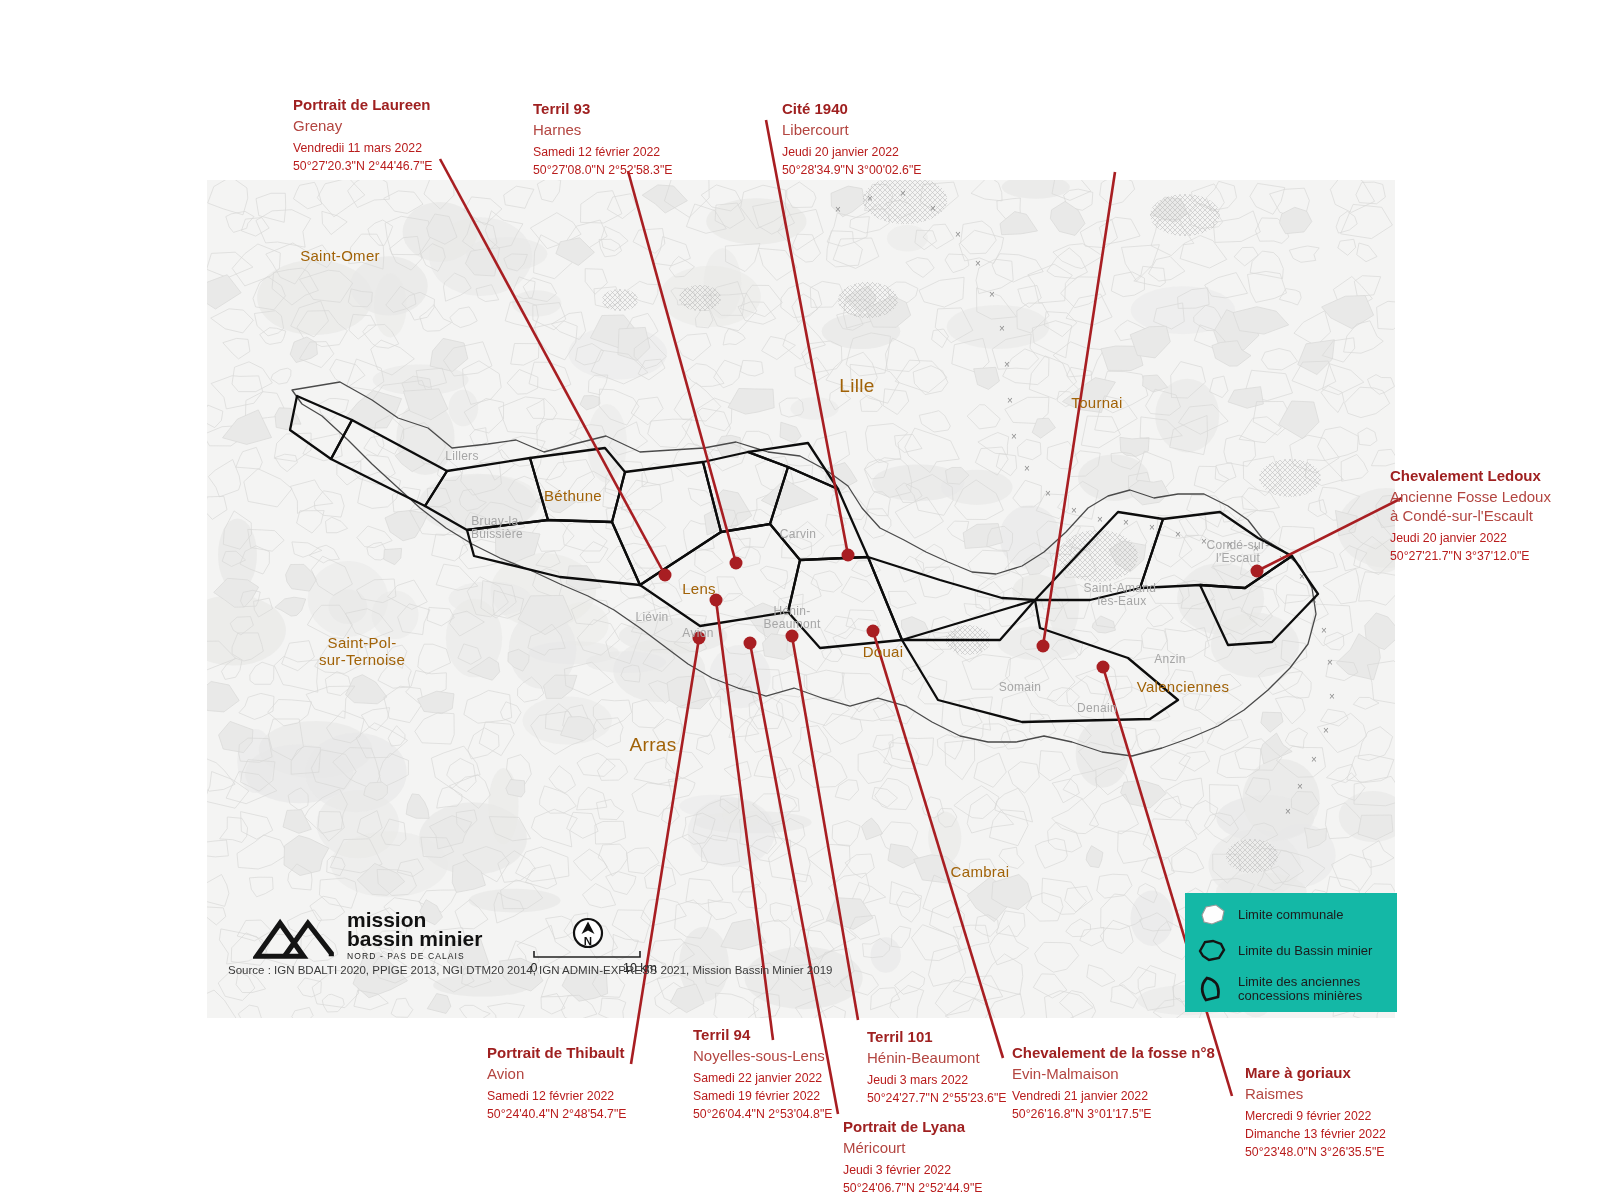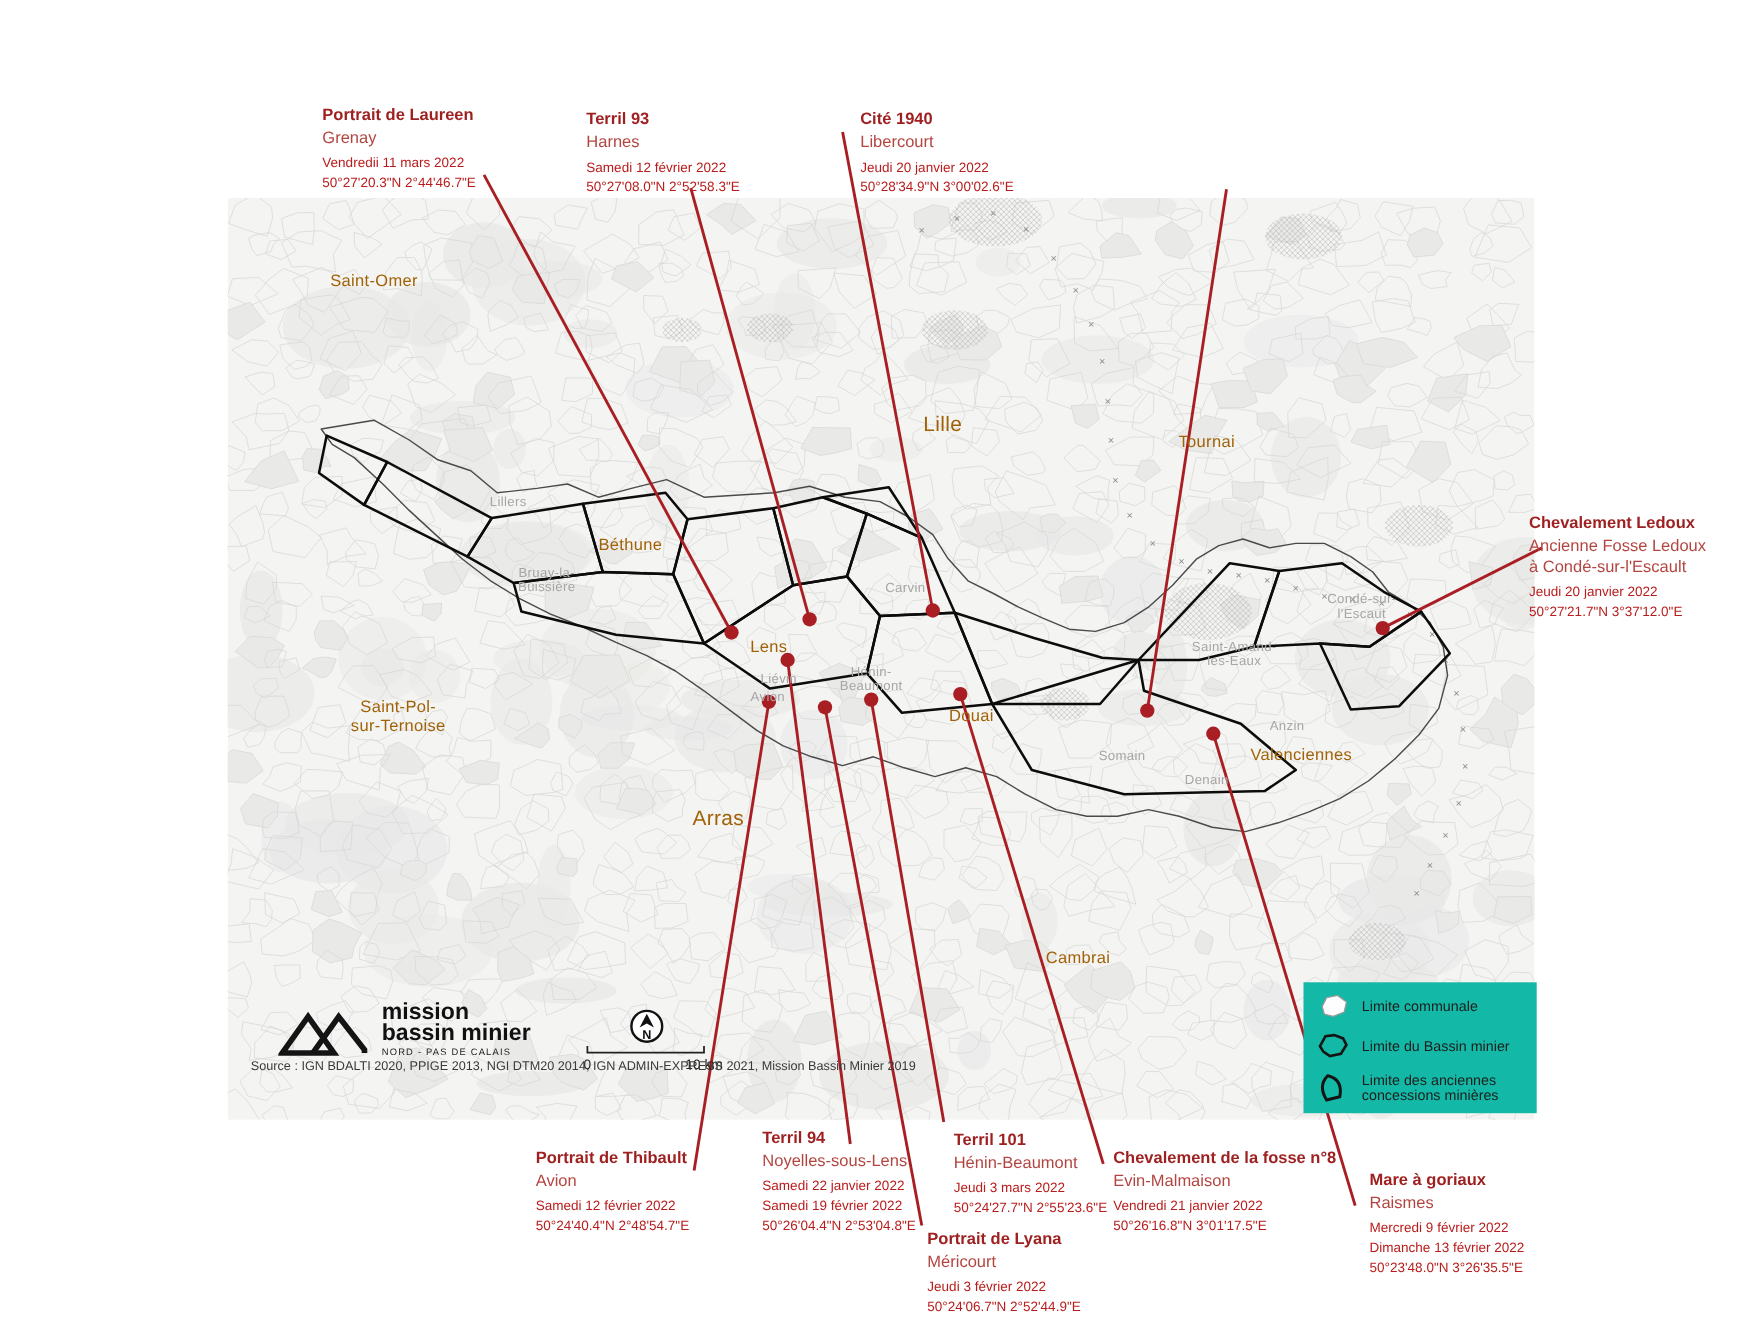--- a/index.html
+++ b/index.html
@@ -18,21 +18,21 @@
   .callout .p{font-size:15px;color:#b34540;margin-bottom:1px;white-space:nowrap;}
   .callout .sp{height:4px;}
   .callout .m{font-size:12.3px;color:#b91c1c;line-height:1.45;white-space:nowrap;}
   
   .legend{position:absolute;left:1185px;top:893px;width:212px;height:119px;background:#14b8a6;
           box-sizing:border-box;padding:10px 10px 8px 12px;display:flex;flex-direction:column;
           justify-content:space-between;}
   .legend-item{display:flex;align-items:center;gap:11px;font-size:13px;color:#1c1c1c;line-height:1.12;}
   .legend-item svg{flex:0 0 auto;}
   
-  .logo{position:absolute;left:253px;top:910px;display:flex;align-items:flex-end;gap:12px;}
+  .logo{position:absolute;left:253px;top:910px;display:flex;align-items:flex-start;gap:12px;}
   .logo-text .l1{font-size:21px;font-weight:bold;color:#111;line-height:19px;}
   .logo-sub{font-size:8.5px;letter-spacing:1.1px;color:#222;margin-top:3px;}
   .source{position:absolute;left:228px;top:964px;font-size:11.5px;color:#3a3a3a;}
   .northscale{position:absolute;left:518px;top:888px;}
 </style>
 </head>
 <body>
 
 <div class="page">
 
@@ -1139,23 +1139,23 @@
   <div class="city l" style="left: 340px; top: 256px;">Saint-Omer</div>
   <div class="city xl" style="left: 857px; top: 386px;">Lille</div>
   <div class="city l" style="left: 1097px; top: 403px;">Tournai</div>
   <div class="city s" style="left: 462px; top: 457px;">Lillers</div>
   <div class="city l" style="left: 573px; top: 496px;">Béthune</div>
   <div class="city s" style="left: 497px; top: 528px;">Bruay-la-
 Buissière</div>
   <div class="city l" style="left: 362px; top: 652px;">Saint-Pol-
 sur-Ternoise</div>
   <div class="city l" style="left: 699px; top: 589px;">Lens</div>
-  <div class="city s" style="left: 708px; top: 618px;">Liévin</div>
+  <div class="city s" style="left: 652px; top: 618px;">Liévin</div>
   <div class="city s" style="left: 698px; top: 634px;">Avion</div>
-  <div class="city s" style="left: 823px; top: 535px;">Carvin</div>
+  <div class="city s" style="left: 798px; top: 535px;">Carvin</div>
   <div class="city s" style="left: 792px; top: 618px;">Hénin-
 Beaumont</div>
   <div class="city l" style="left: 883px; top: 652px;">Douai</div>
   <div class="city xl" style="left: 653px; top: 745px;">Arras</div>
   <div class="city s" style="left: 1020px; top: 688px;">Somain</div>
   <div class="city s" style="left: 1097px; top: 709px;">Denain</div>
   <div class="city l" style="left: 980px; top: 872px;">Cambrai</div>
   <div class="city s" style="left: 1170px; top: 660px;">Anzin</div>
   <div class="city l" style="left: 1183px; top: 687px;">Valenciennes</div>
   <div class="city s" style="left: 1122px; top: 585px; margin-top: 10px;">Saint-Amand-

